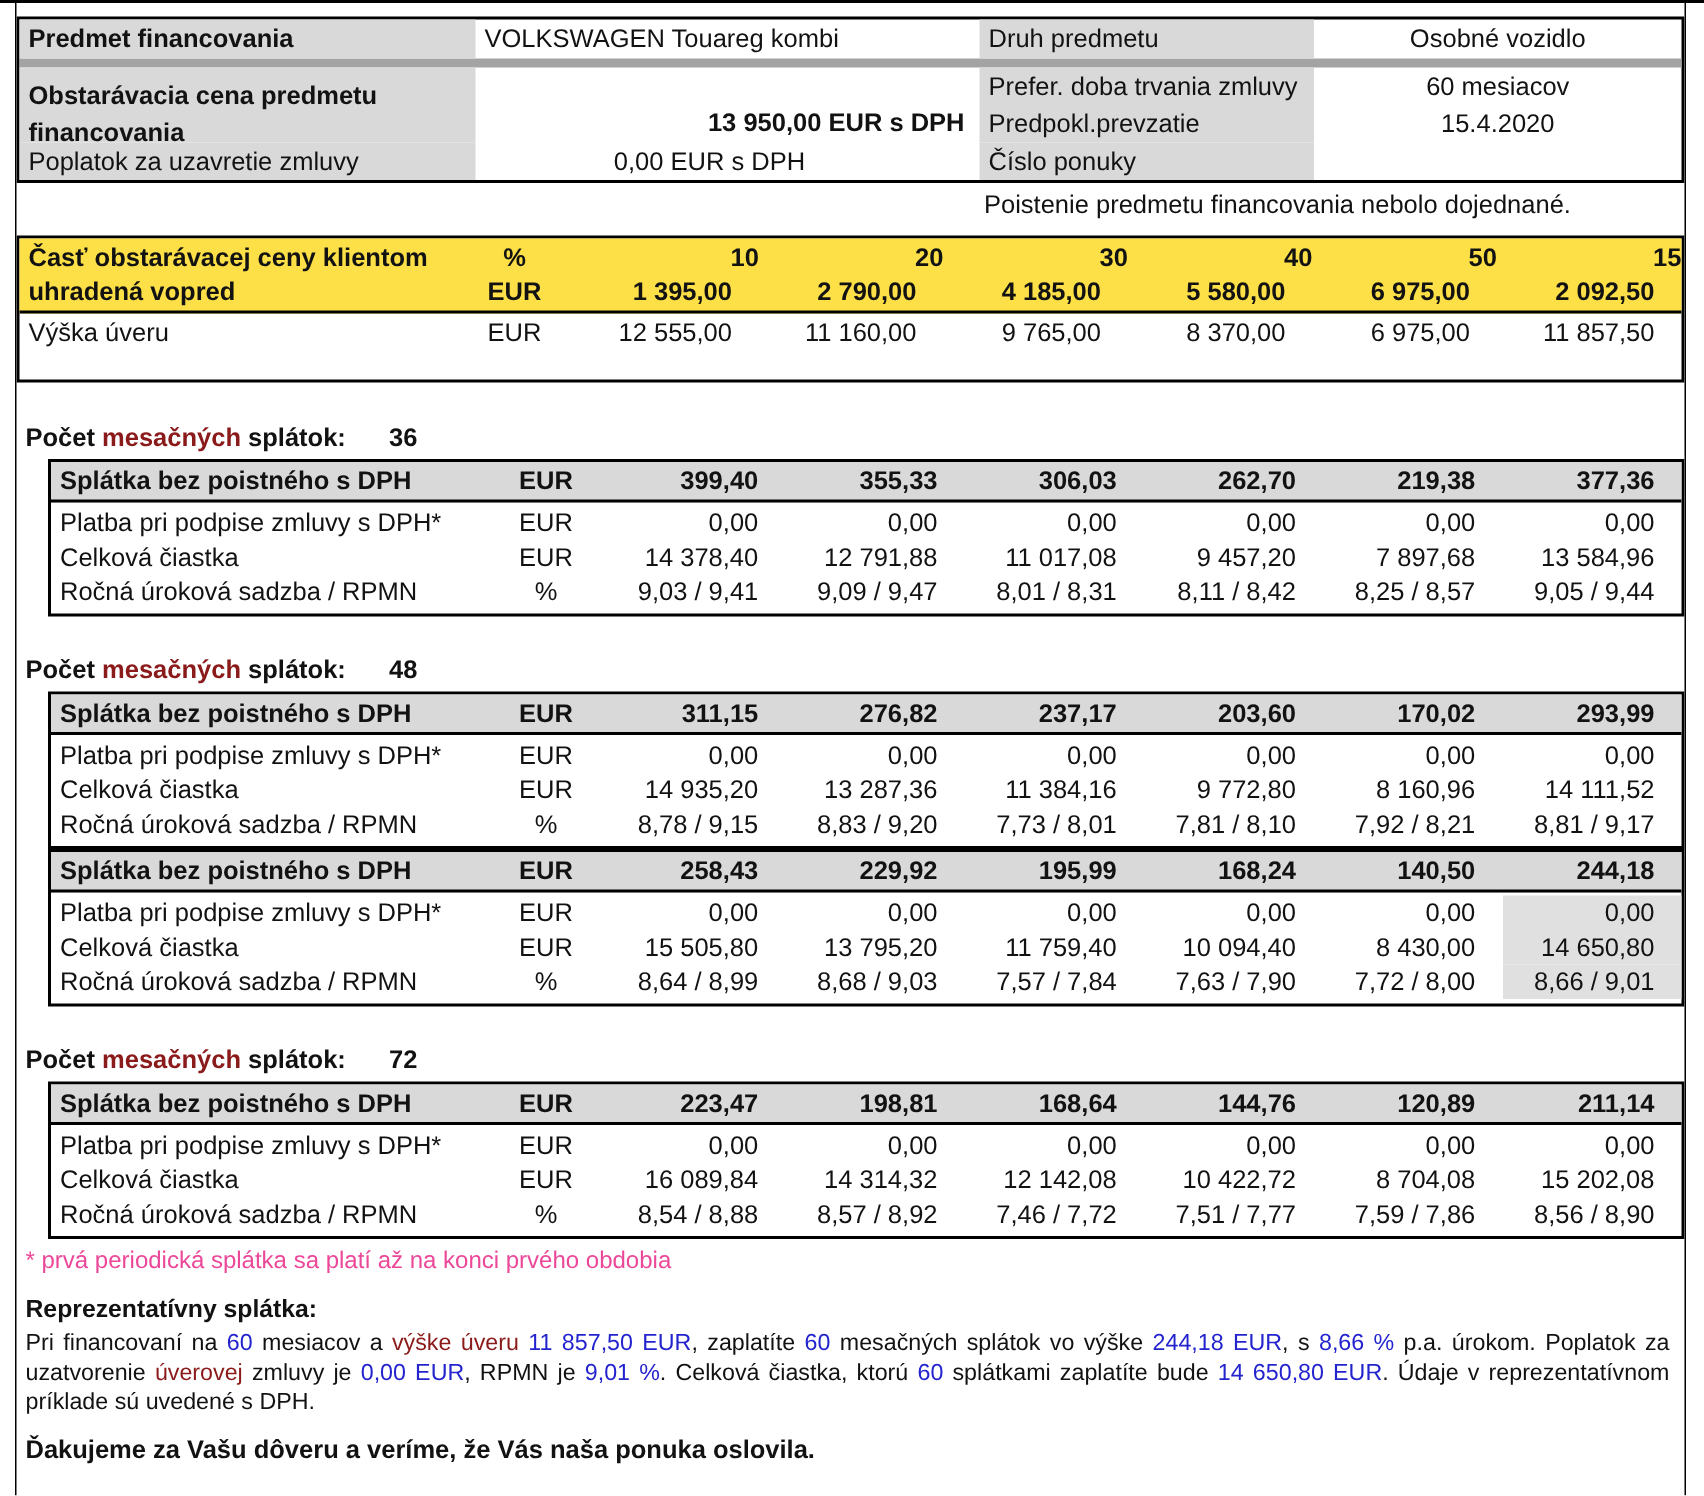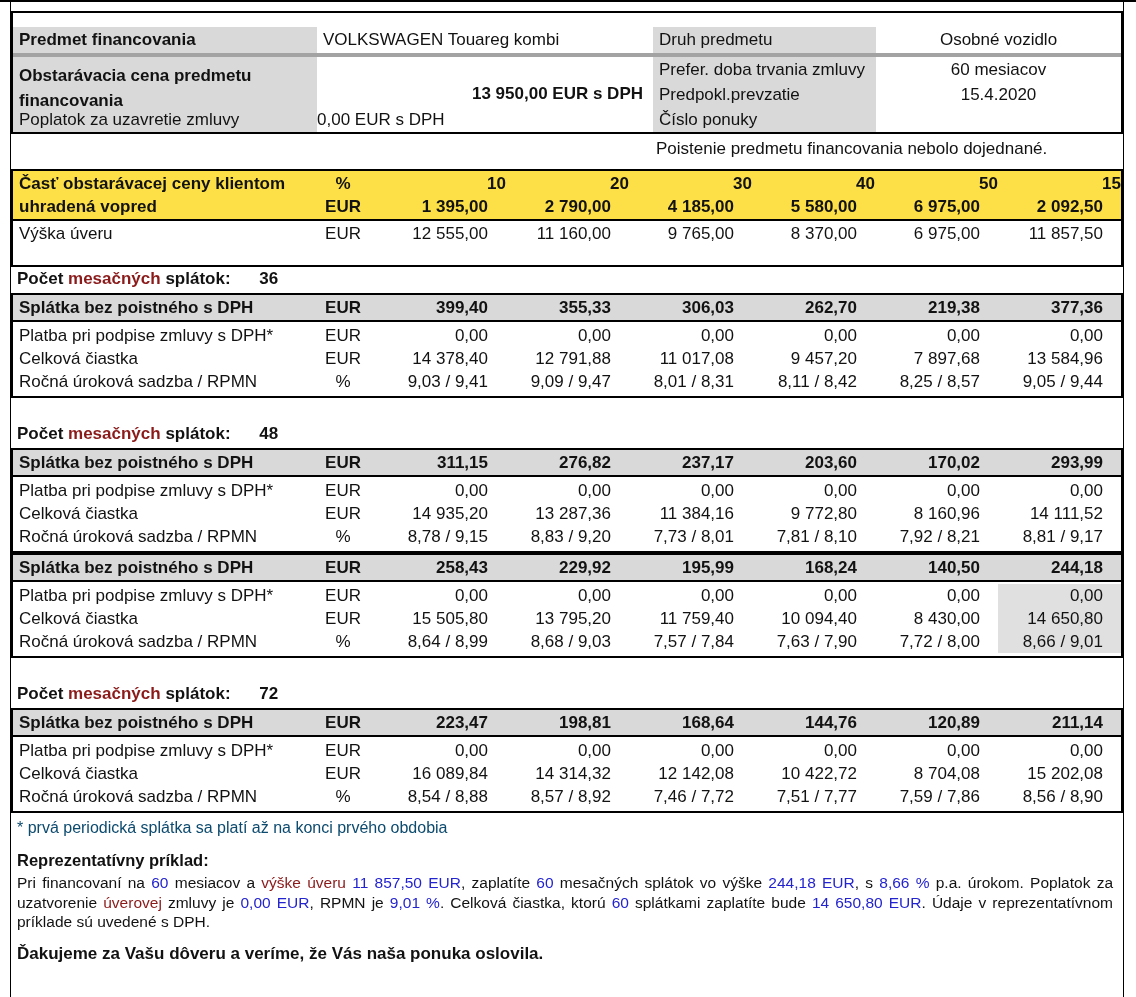--- a/index.html
+++ b/index.html
@@ -14,25 +14,25 @@
     margin-left: 10px; width: 1114px; height: 995px;
     border-left: 1px solid #000; border-right: 1px solid #000;
     overflow: hidden;
   }
   .bold { font-weight: bold; }
   .gray { background: #d9d9d9; }
 
   
   .info-box { margin-top: 9px; border: 2px solid #000; }
   .info-r1, .info-body { display: grid; grid-template-columns: 304px 336px 223px 1fr; }
-  .info-r1 { border-bottom: 4px solid #a3a3a3; margin-top: 14px; }
+  .info-r1 { border-bottom: 6px solid #a3a3a3; }
   .info-r1 > div { height: 26px; line-height: 25px; }
   .info-body { grid-template-rows: 25px 25px 25px; }
   .cell-lbl { padding-left: 6px; }
-  .cell-right { text-align: left; padding-right: 24px; }
+  .cell-right { text-align: center; padding-right: 24px; }
   .cell-center { text-align: center; }
   .info-body > div { line-height: 25px; }
   .span2 { grid-row: 1 / span 2; }
   .cena-lbl { line-height: 24px; padding-top: 6px; }
   .cena-val { display: flex; align-items: flex-end; justify-content: flex-end; padding-right: 10px; padding-bottom: 1px; text-align: center; }
 
   .insurance-note { margin-top: 2px; height: 25px; line-height: 25px; padding-left: 645px; }
 
   
   .r { display: grid; grid-template-columns: 290px 80px repeat(6, 1fr); align-items: center; }
@@ -42,25 +42,25 @@
   .r .valc { text-align: right; }
 
   
   .adv-box { margin-top: 8px; border: 2px solid #000; }
   .adv-gray { background: #fde047; border-bottom: 2px solid #000; padding: 1px 0; }
   .adv-gray .r { height: 23px; }
   .vyska-row { height: 44px; align-items: start; }
   .vyska-row > div { line-height: 25px; }
 
   
-  .pocet { margin-top: 0; height: 24px; line-height: 24px; padding-left: 6px; font-weight: bold; }
+  .pocet { margin-top: 25px; height: 24px; line-height: 24px; padding-left: 6px; font-weight: bold; }
   .pocet .months { display: inline-block; margin-left: 24px; }
   .pocet + .sec-box { margin-top: 2px; }
   .sec-gap { margin-top: 24px; }
-  .sec-box { border: 2px solid #000; }
+  .sec-box { border: 2px solid #000; margin-left: 21px; }
   .sec-gray { background: #d9d9d9; border-bottom: 2px solid #000; }
   .sec-gray .r { height: 25px; }
   .sec-white { padding: 2px 0 3px 0; }
   .sec-white .r { height: 23px; }
   .hl { background: #e0e0e0; height: 100%; line-height: 23px; }
 
   
   .footnote { margin-top: 4px; height: 22px; line-height: 22px; padding-left: 6px; font-size: 16px; }
   .example-title { margin-top: 9px; height: 24px; line-height: 24px; padding-left: 6px; font-weight: bold; font-size: 16.5px; }
   .example-text { margin-top: 1px; padding: 0 10px 0 6px; font-size: 15.5px; line-height: 19.5px; text-align: justify; }
@@ -328,18 +328,18 @@
         <div class="val">8,54 / 8,88</div>
         <div class="val">8,57 / 8,92</div>
         <div class="val">7,46 / 7,72</div>
         <div class="val">7,51 / 7,77</div>
         <div class="val">7,59 / 7,86</div>
         <div class="val">8,56 / 8,90</div>
       </div>
     </div>
   </div>
 
-  <div class="footnote" style="color:#0c4a6e">* prvá periodická splátka sa platí až na konci prvého obdobia</div>
-  <div class="example-title">Reprezentatívny príklad:</div>
+  <div class="footnote" style="color:#ec4899">* prvá periodická splátka sa platí až na konci prvého obdobia</div>
+  <div class="example-title">Reprezentatívny splátka:</div>
   <div class="example-text"><span style="color: rgb(18, 18, 18);">Pri financovaní na </span><span style="color: rgb(36, 36, 207);">60</span><span style="color: rgb(18, 18, 18);"> mesiacov a </span><span style="color: rgb(139, 26, 26);">výške úveru</span><span style="color: rgb(18, 18, 18);"> </span><span style="color: rgb(36, 36, 207);">11 857,50 EUR</span><span style="color: rgb(18, 18, 18);">, zaplatíte </span><span style="color: rgb(36, 36, 207);">60</span><span style="color: rgb(18, 18, 18);"> mesačných splátok vo výške </span><span style="color: rgb(36, 36, 207);">244,18 EUR</span><span style="color: rgb(18, 18, 18);">, s </span><span style="color: rgb(36, 36, 207);">8,66 %</span><span style="color: rgb(18, 18, 18);"> p.a. úrokom. Poplatok za uzatvorenie </span><span style="color: rgb(139, 26, 26);">úverovej</span><span style="color: rgb(18, 18, 18);"> zmluvy je </span><span style="color: rgb(36, 36, 207);">0,00 EUR</span><span style="color: rgb(18, 18, 18);">, RPMN je </span><span style="color: rgb(36, 36, 207);">9,01 %</span><span style="color: rgb(18, 18, 18);">. Celková čiastka, ktorú </span><span style="color: rgb(36, 36, 207);">60</span><span style="color: rgb(18, 18, 18);"> splátkami zaplatíte bude </span><span style="color: rgb(36, 36, 207);">14 650,80 EUR</span><span style="color: rgb(18, 18, 18);">. Údaje v reprezentatívnom príklade sú uvedené s DPH.</span></div>
   <div class="thanks">Ďakujeme za Vašu dôveru a veríme, že Vás naša ponuka oslovila.</div>
 
 </div>
 
 </body></html>

